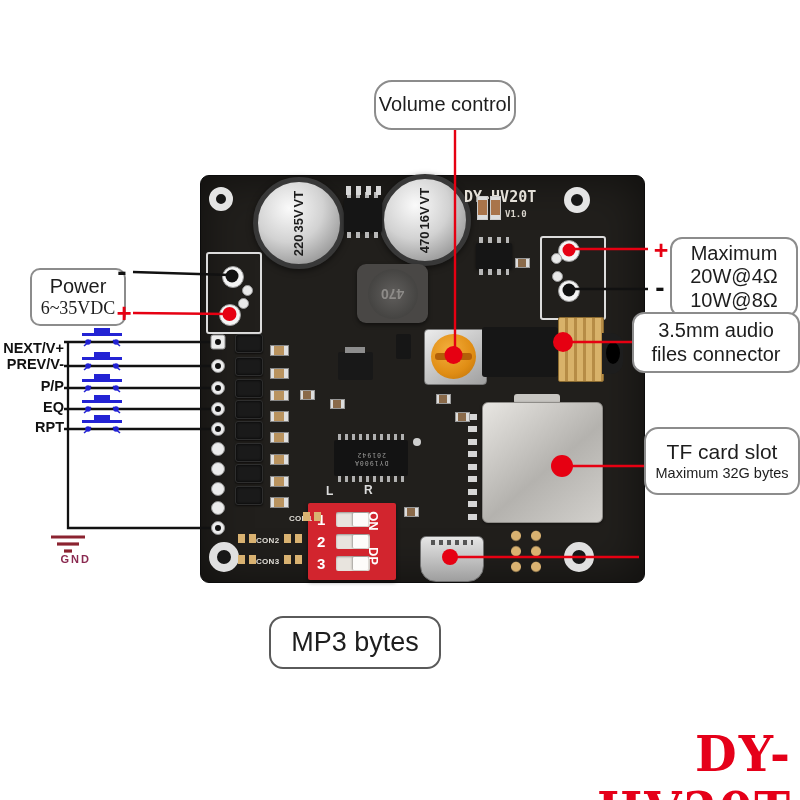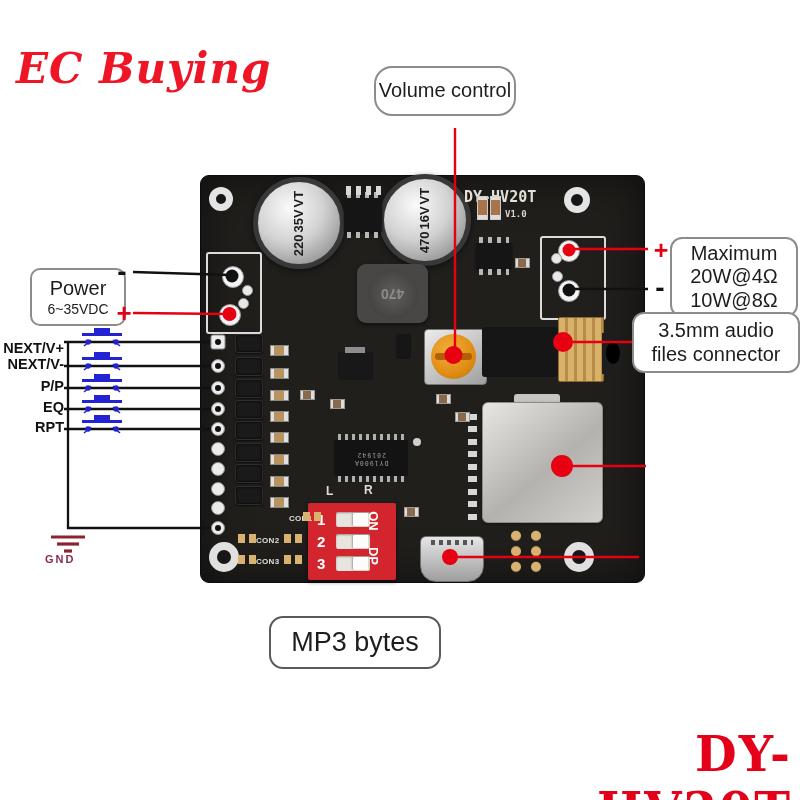--- a/index.html
+++ b/index.html
@@ -9,38 +9,38 @@
 
   
   #logo{left:16px;top:44px;font:italic bold 42px "DejaVu Serif",serif;color:#ee1626;letter-spacing:1px;}
   #product-title{left:500px;top:726px;width:292px;text-align:right;
                  font:bold 48px "DejaVu Serif",serif;color:#e50019;letter-spacing:2px;}
 
   
   .callout{position:absolute;background:#fff;border:2px solid #8c8c8c;border-radius:14px;
            display:flex;flex-direction:column;align-items:center;justify-content:center;
            color:#1d1d1d;z-index:6;line-height:1.18;}
-  #volume-box{left:374px;top:66px;width:138px;height:46px;font-size:20px;border-radius:18px;}
+  #volume-box{left:374px;top:80px;width:138px;height:46px;font-size:20px;border-radius:18px;}
   #power-box{left:30px;top:268px;width:92px;height:54px;font-size:20px;border-radius:10px;}
-  #power-box .s2{font-size:14px;}
+  #power-box .s2{font-size:18px;font-family:Liberation Serif, serif;}
   #speaker-box{left:670px;top:237px;width:124px;height:76px;font-size:20px;border-radius:12px;}
   #audio-box{left:632px;top:312px;width:164px;height:57px;font-size:20px;border-radius:12px;}
   #tf-box{left:644px;top:427px;width:152px;height:64px;font-size:21px;border-radius:14px;}
   #tf-box .s2{font-size:14.5px;}
   #usb-box{left:637px;top:521px;width:140px;height:74px;font-size:19px;align-items:flex-start;
            padding-left:12px;border-radius:12px;}
   #mp3-box{left:269px;top:616px;width:168px;height:49px;font-size:27px;border-radius:14px;border-color:#5a5a5a;}
 
   .sign{position:absolute;font-weight:bold;z-index:6;text-align:center;}
   #power-minus{left:110px;top:256px;width:24px;font-size:28px;color:#111;}
   #power-plus{left:110px;top:298px;width:28px;font-size:26px;color:#e60012;}
   #speaker-plus{left:649px;top:236px;width:24px;font-size:25px;color:#e60012;}
   #speaker-minus{left:648px;top:272px;width:24px;font-size:28px;color:#111;}
   #gnd-label{left:45px;top:553px;width:46px;font:bold 11px "Liberation Sans",sans-serif;
-             color:#8a2950;letter-spacing:2px;z-index:6;text-align:left;}
+             color:#8a2950;letter-spacing:2px;z-index:6;text-align:right;}
 
   
   .btn-label{position:absolute;left:0;width:64px;text-align:right;
              font:bold 14.5px "Liberation Sans",sans-serif;color:#111;z-index:6;}
 
   
   #pcb{left:200px;top:175px;width:443px;height:406px;background:#211f1c;border-radius:9px;
        border:1px solid #0c0c0c;box-shadow:inset 0 0 45px rgba(0,0,0,.55);}
 
   .cap{position:absolute;width:82px;height:82px;border-radius:50%;border:5px solid #383838;
@@ -387,21 +387,20 @@
         <circle cx="218" cy="528" r="3"></circle>
     </g>
 
     <g stroke="#8b2330" stroke-width="3.2">
       <line x1="51" y1="537" x2="85" y2="537"></line>
       <line x1="57" y1="544" x2="79" y2="544"></line>
       <line x1="64" y1="551" x2="72" y2="551"></line>
     </g>
   </svg>
 
-  <div id="logo" class="abs">EC Buying</div>
   <div id="product-title" class="abs">DY-HV20T</div>
 
   <div id="volume-box" class="callout">
     <span>Volume control</span>
   </div>
   <div id="power-box" class="callout">
     <span>Power</span>
     <span class="s2">6~35VDC</span>
   </div>
   <div id="power-minus" class="sign">-</div>
@@ -410,24 +409,28 @@
     <span>Maximum</span>
     <span>20W@4Ω</span>
     <span>10W@8Ω</span>
   </div>
   <div id="speaker-plus" class="sign">+</div>
   <div id="speaker-minus" class="sign">-</div>
   <div id="audio-box" class="callout">
     <span>3.5mm audio</span>
     <span>files connector</span>
   </div>
+  <div id="tf-box" class="callout">
+    <span>TF card slot</span>
+    <span class="s2">Maximum 32G bytes</span>
+  </div>
   <div id="mp3-box" class="callout">
     <span>MP3 bytes</span>
   </div>
   <div id="gnd-label" class="abs">GND</div>
 
   <div class="btn-label" style="top:340px;">NEXT/V+</div>
-  <div class="btn-label" style="top:356px;">NEXT/V-</div>
+  <div class="btn-label" style="top:356px;">PREV/V-</div>
   <div class="btn-label" style="top:378px;">P/P</div>
   <div class="btn-label" style="top:399px;">EQ</div>
   <div class="btn-label" style="top:419px;">RPT</div>
 
 </div>
 
 </body></html>

